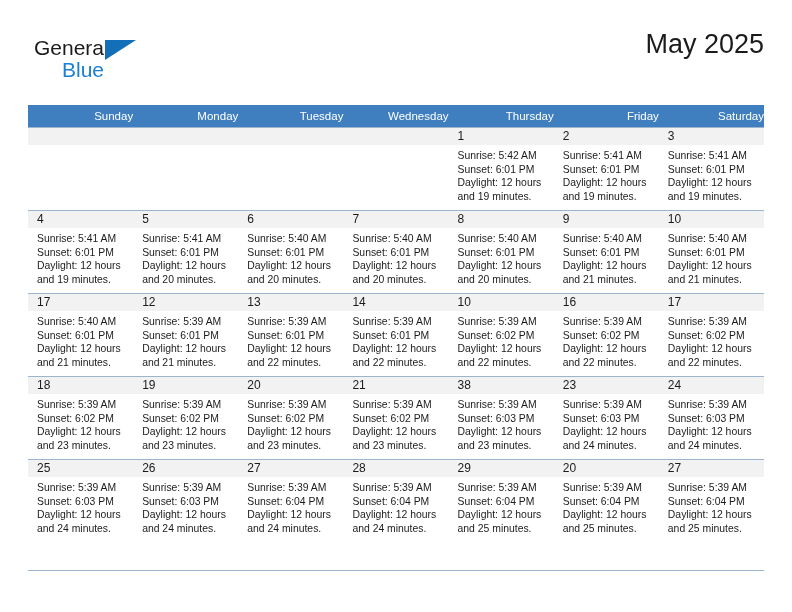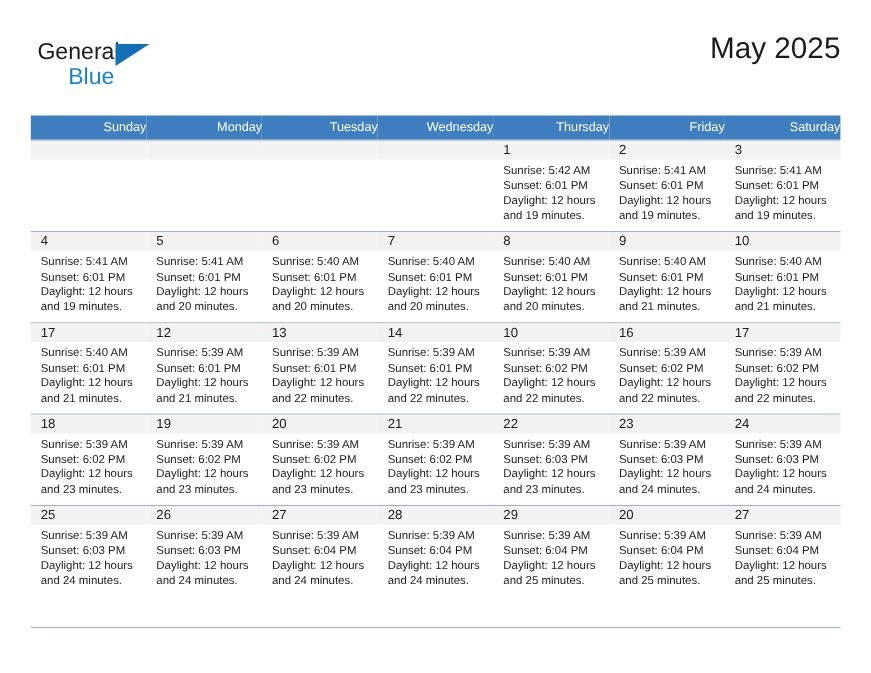--- a/index.html
+++ b/index.html
@@ -434,21 +434,21 @@
               <div class="cell-text">
                 <div>Sunrise: 5:39 AM</div>
                 <div>Sunset: 6:02 PM</div>
                 <div>Daylight: 12 hours</div>
                 <div>and 23 minutes.</div>
               </div>
             </div>
           </td>
           <td>
             <div class="cell-inner">
-              <div class="daynum-bar">22</div>
+              <div class="daynum-bar">38</div>
               <div class="cell-text">
                 <div>Sunrise: 5:39 AM</div>
                 <div>Sunset: 6:03 PM</div>
                 <div>Daylight: 12 hours</div>
                 <div>and 23 minutes.</div>
               </div>
             </div>
           </td>
           <td>
             <div class="cell-inner">

